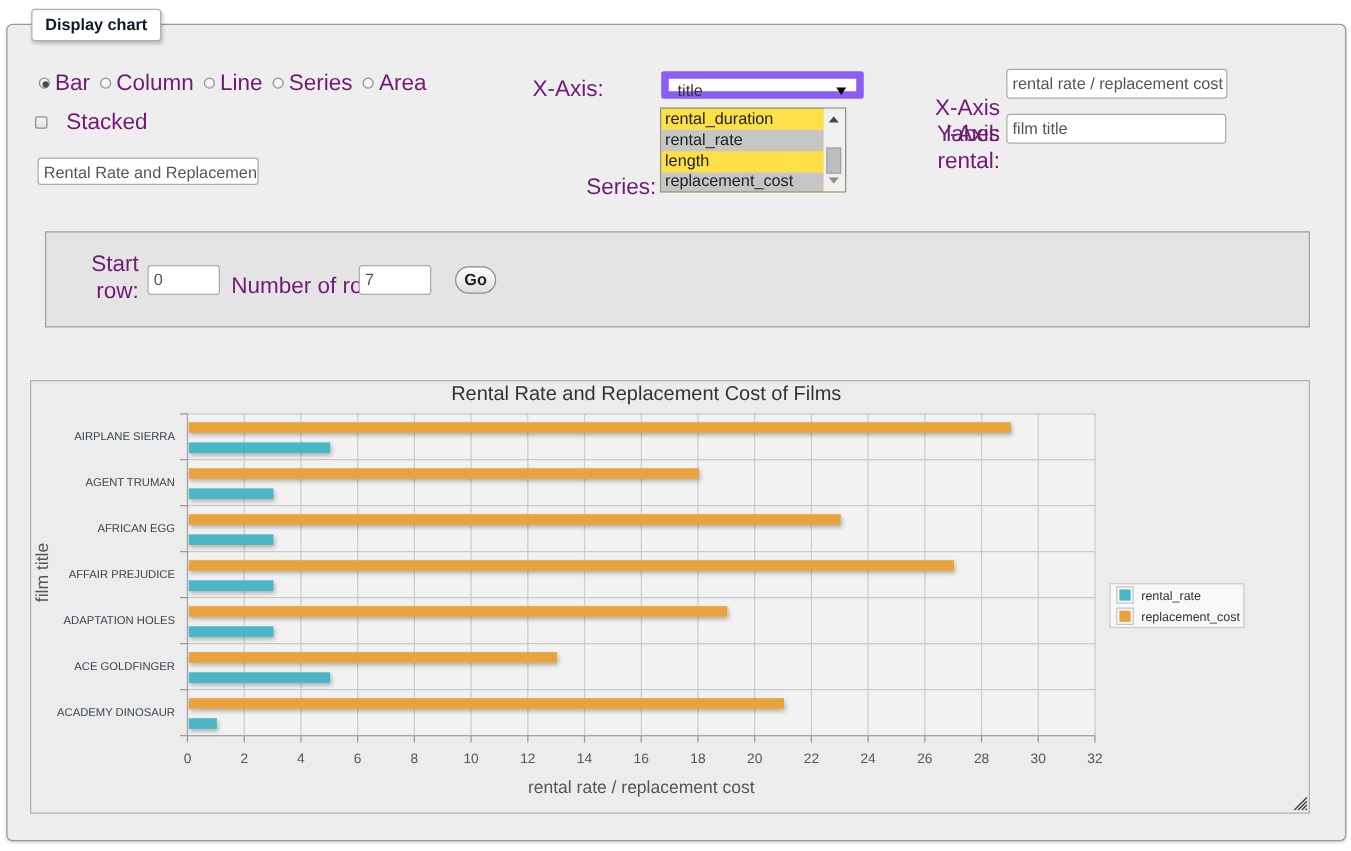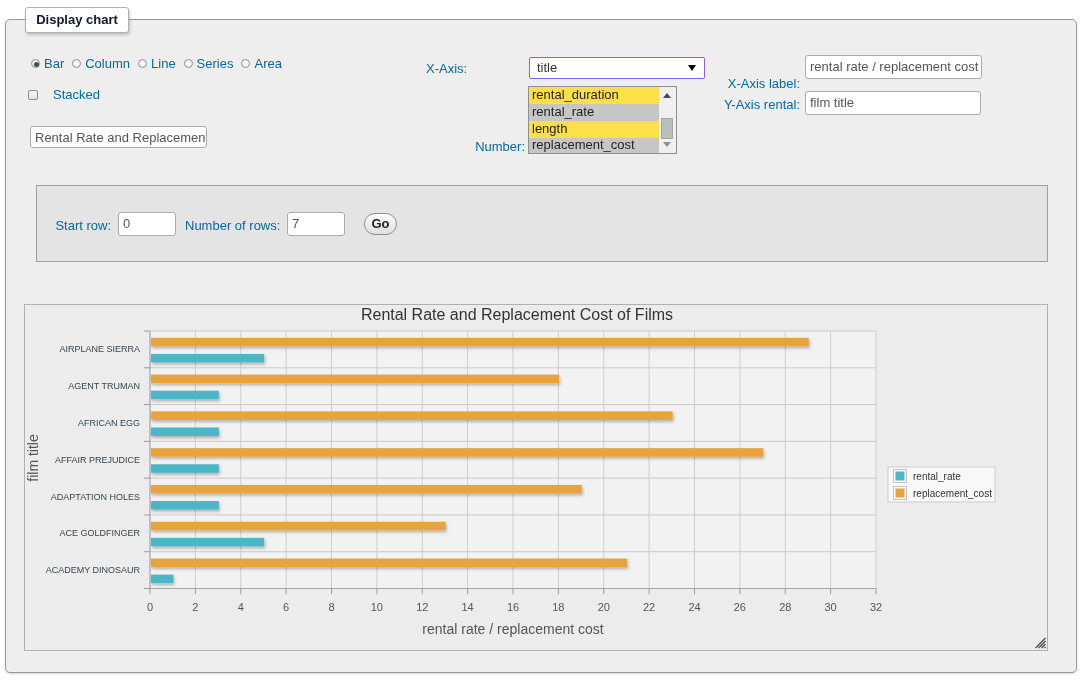--- a/index.html
+++ b/index.html
@@ -1,17 +1,17 @@
 <!DOCTYPE html>
 <html><head><meta charset="utf-8"><style>
 * { margin:0; padding:0; box-sizing:border-box; }
 html,body { width:1081px; height:681px; background:#fff; font-family:"Liberation Sans",sans-serif; }
 #page { position:relative; width:1081px; height:681px; overflow:hidden; }
 .abs { position:absolute; }
-.lbl { font-size:13px; color:#0369a1; }
+.lbl { font-size:18px; color:#701a75; }
 .inp { background:#fff; border:1px solid #ababab; border-radius:3px; font-size:13px; color:#555;
        padding:0 0 0 4px; line-height:22px; white-space:nowrap; overflow:hidden; }
 </style></head>
 <body>
 <div id="page">
 
   <div class="abs" style="left:5px; top:19px; width:1072px; height:654px; background:#eeeeee;
        border:1px solid #999; border-radius:5px; box-shadow:0 1px 2px rgba(0,0,0,0.15);"></div>
 
   <div class="abs" style="left:25px; top:7px; width:104px; height:26px; background:#fff;
@@ -43,27 +43,27 @@
     <div style="display:flex; align-items:center; gap:15px;">
       <span style="width:10px;height:10px;border:1px solid #8d8d8d;border-radius:2px;
             background:linear-gradient(#f6f6f6,#e2e2e2);display:inline-block;"></span>
       <span class="lbl">Stacked</span>
     </div>
   </div>
 
   <div class="abs inp" style="left:30px; top:126px; width:177px; height:22px;">Rental Rate and Replacement Cost of Films</div>
 
   <div class="abs lbl" style="left:426px; top:61px; width:100px; ">X-Axis:</div>
-  <div class="abs" style="left:529px; top:57px; width:176px; height:22px; background:#fff;
-       border:1px solid #8b5cf6; border-radius:2px; font-size:13px; color:#333; line-height:20px; padding-left:7px;">title
+  <div class="abs" style="left:529px; top:57px; width:162px; height:22px; background:#fff;
+       border:6px solid #8b5cf6; border-radius:2px; font-size:13px; color:#333; line-height:20px; padding-left:7px;">title
     <span style="position:absolute; right:8px; top:7px; width:0; height:0;
           border-left:4px solid transparent; border-right:4px solid transparent; border-top:6px solid #000;"></span>
   </div>
 
-  <div class="abs lbl" style="left:425px; top:139px; width:100px; text-align:right;">Number:</div>
+  <div class="abs lbl" style="left:425px; top:139px; width:100px; text-align:right;">Series:</div>
   <div class="abs" style="left:528px; top:86px; width:149px; height:68px; background:#fde047;
        border:1px solid #8f8f8f; font-size:13px; color:#222;">
     <div style="position:absolute; left:0; top:0; right:17px; bottom:0; overflow:hidden;">
       <div style="height:17px; line-height:16px; padding-left:3px;">rental_duration</div>
       <div style="height:17px; line-height:16px; padding-left:3px; background:#c6c6c6;">rental_rate</div>
       <div style="height:17px; line-height:16px; padding-left:3px;">length</div>
       <div style="height:15px; line-height:14px; padding-left:3px; background:#c6c6c6;">replacement_cost</div>
     </div>
     <div style="position:absolute; right:0; top:0; width:17px; bottom:0; background:#f0f0f0;">
       <div style="position:absolute; top:6px; left:4px; width:0; height:0; border-left:4.5px solid transparent;
@@ -73,21 +73,21 @@
            border-right:4.5px solid transparent; border-top:5.5px solid #8f8f8f;"></div>
     </div>
   </div>
 
   <div class="abs lbl" style="left:700px; top:76px; width:100px; text-align:right;">X-Axis label:</div>
   <div class="abs inp" style="left:805px; top:55px; width:177px; height:24px; line-height:22px;">rental rate / replacement cost</div>
   <div class="abs lbl" style="left:700px; top:97px; width:100px; text-align:right;">Y-Axis rental:</div>
   <div class="abs inp" style="left:805px; top:91px; width:176px; height:24px; line-height:22px;">film title</div>
 
   <div class="abs" style="left:36px; top:185px; width:1012px; height:77px; background:#e4e4e4; border:1px solid #a0a0a0;"></div>
-  <div class="abs lbl" style="left:36px; top:218px; width:75px; text-align:right;">Start row:</div>
+  <div class="abs lbl" style="left:36px; top:201px; width:75px; text-align:right;">Start row:</div>
   <div class="abs inp" style="left:118px; top:212px; width:58px; height:24px; line-height:22px;">0</div>
   <div class="abs lbl" style="left:185px; top:218px;">Number of rows:</div>
   <div class="abs inp" style="left:287px; top:212px; width:58px; height:24px; line-height:22px;">7</div>
   <div class="abs" style="left:364px; top:213px; width:33px; height:22px; border:1px solid #8e8e8e;
        border-radius:11px; background:linear-gradient(#fefefe,#dedede); font-size:13px; font-weight:bold;
        color:#222; text-align:center; line-height:20px;">Go</div>
 
   <div class="abs" style="left:24px; top:304px; width:1024px; height:347px; background:#ececec; border:1px solid #b0b0b0;"></div>
   <div class="abs" style="left:25px; top:305px; width:1022px; height:345px;">
 <svg width="1022" height="345" style="position:absolute;left:0;top:0;font-family:'Liberation Sans',sans-serif">

